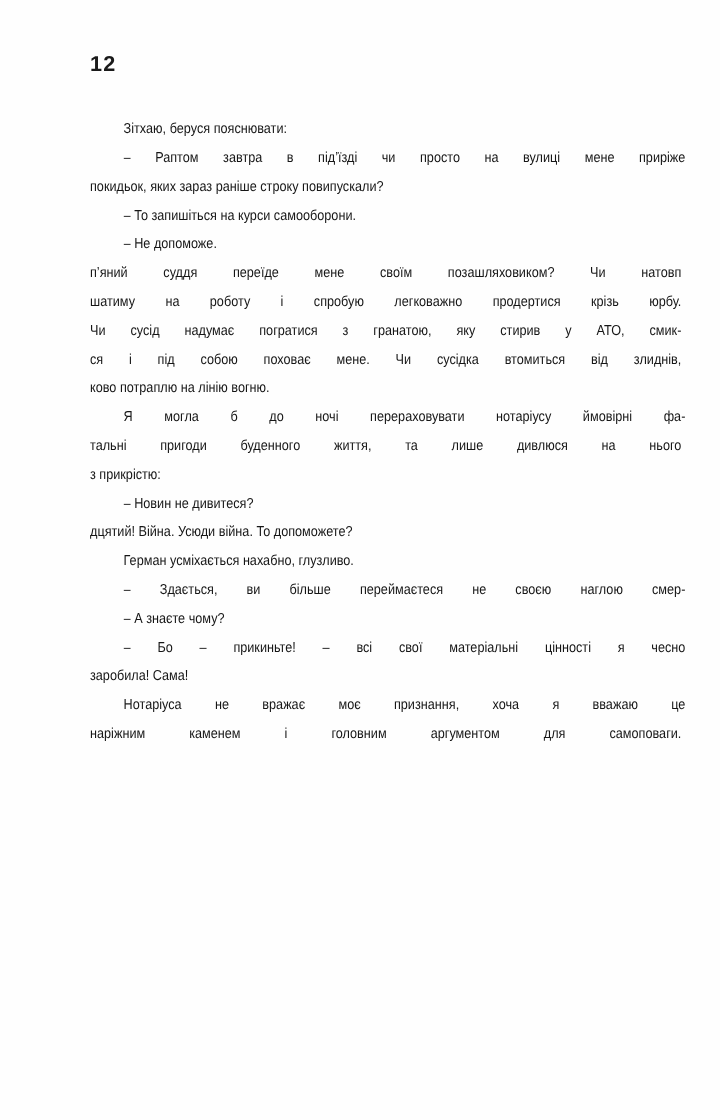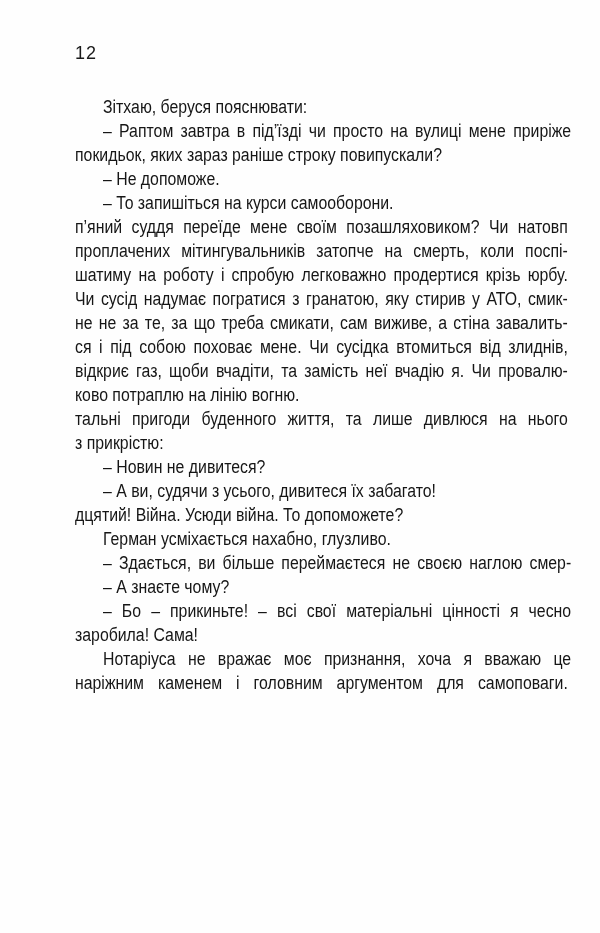--- a/index.html
+++ b/index.html
@@ -14,34 +14,34 @@
       overflow: hidden;
       background: #fefefe;
       color: #161616;
       font-family: "Liberation Sans", sans-serif;
     }
     .page-number {
       position: absolute;
       left: 75px;
       top: 43px;
       font-size: 18px;
-      font-weight: normal;
+      font-weight: bold;
       letter-spacing: 1px;
       color: #1a1a1a;
     }
     .text-column {
       position: absolute;
       left: 75px;
       top: 95px;
       width: 493px;
     }
     .line {
       height: 24px;
       line-height: 24px;
-      font-size: 18px;
+      font-size: 12px;
       white-space: nowrap;
       overflow: visible;
       position: relative;
     }
     .line .inner {
       display: block;
       width: 560px;                 
       transform: scaleX(0.88);
       transform-origin: left center;
       text-align: justify;
@@ -71,60 +71,51 @@
     <div class="line indent last">
         <span class="inner">Зітхаю, беруся пояснювати:</span>
       </div>
     <div class="line indent">
         <span class="inner">– Раптом завтра в під’їзді чи просто на вулиці мене приріже</span>
       </div>
     <div class="line last">
         <span class="inner">покидьок, яких зараз раніше строку повипускали?</span>
       </div>
     <div class="line indent last">
-        <span class="inner">– Не допоможе.</span>
+        <span class="inner">– То запишіться на курси самооборони.</span>
       </div>
     <div class="line indent last">
-        <span class="inner">– То запишіться на курси самооборони.</span>
+        <span class="inner">– Не допоможе.</span>
       </div>
     <div class="line">
         <span class="inner">п’яний суддя переїде мене своїм позашляховиком? Чи натовп</span>
-      </div>
-    <div class="line">
-        <span class="inner">проплачених мітингувальників затопче на смерть, коли поспі-</span>
       </div>
     <div class="line">
         <span class="inner">шатиму на роботу і спробую легковажно продертися крізь юрбу.</span>
       </div>
     <div class="line">
         <span class="inner">Чи сусід надумає погратися з гранатою, яку стирив у АТО, смик-</span>
       </div>
     <div class="line">
-        <span class="inner">не не за те, за що треба смикати, сам виживе, а стіна завалить-</span>
-      </div>
-    <div class="line">
         <span class="inner">ся і під собою поховає мене. Чи сусідка втомиться від злиднів,</span>
-      </div>
-    <div class="line">
-        <span class="inner">відкриє газ, щоби вчадіти, та замість неї вчадію я. Чи провалю-</span>
       </div>
     <div class="line last">
         <span class="inner">ково потраплю на лінію вогню.</span>
+      </div>
+    <div class="line indent">
+        <span class="inner">Я могла б до ночі перераховувати нотаріусу ймовірні фа-</span>
       </div>
     <div class="line">
         <span class="inner">тальні пригоди буденного життя, та лише дивлюся на нього</span>
       </div>
     <div class="line last">
         <span class="inner">з прикрістю:</span>
       </div>
     <div class="line indent last">
         <span class="inner">– Новин не дивитеся?</span>
-      </div>
-    <div class="line indent last">
-        <span class="inner">– А ви, судячи з усього, дивитеся їх забагато!</span>
       </div>
     <div class="line last">
         <span class="inner">дцятий! Війна. Усюди війна. То допоможете?</span>
       </div>
     <div class="line indent last">
         <span class="inner">Герман усміхається нахабно, глузливо.</span>
       </div>
     <div class="line indent">
         <span class="inner">– Здається, ви більше переймаєтеся не своєю наглою смер-</span>
       </div>

